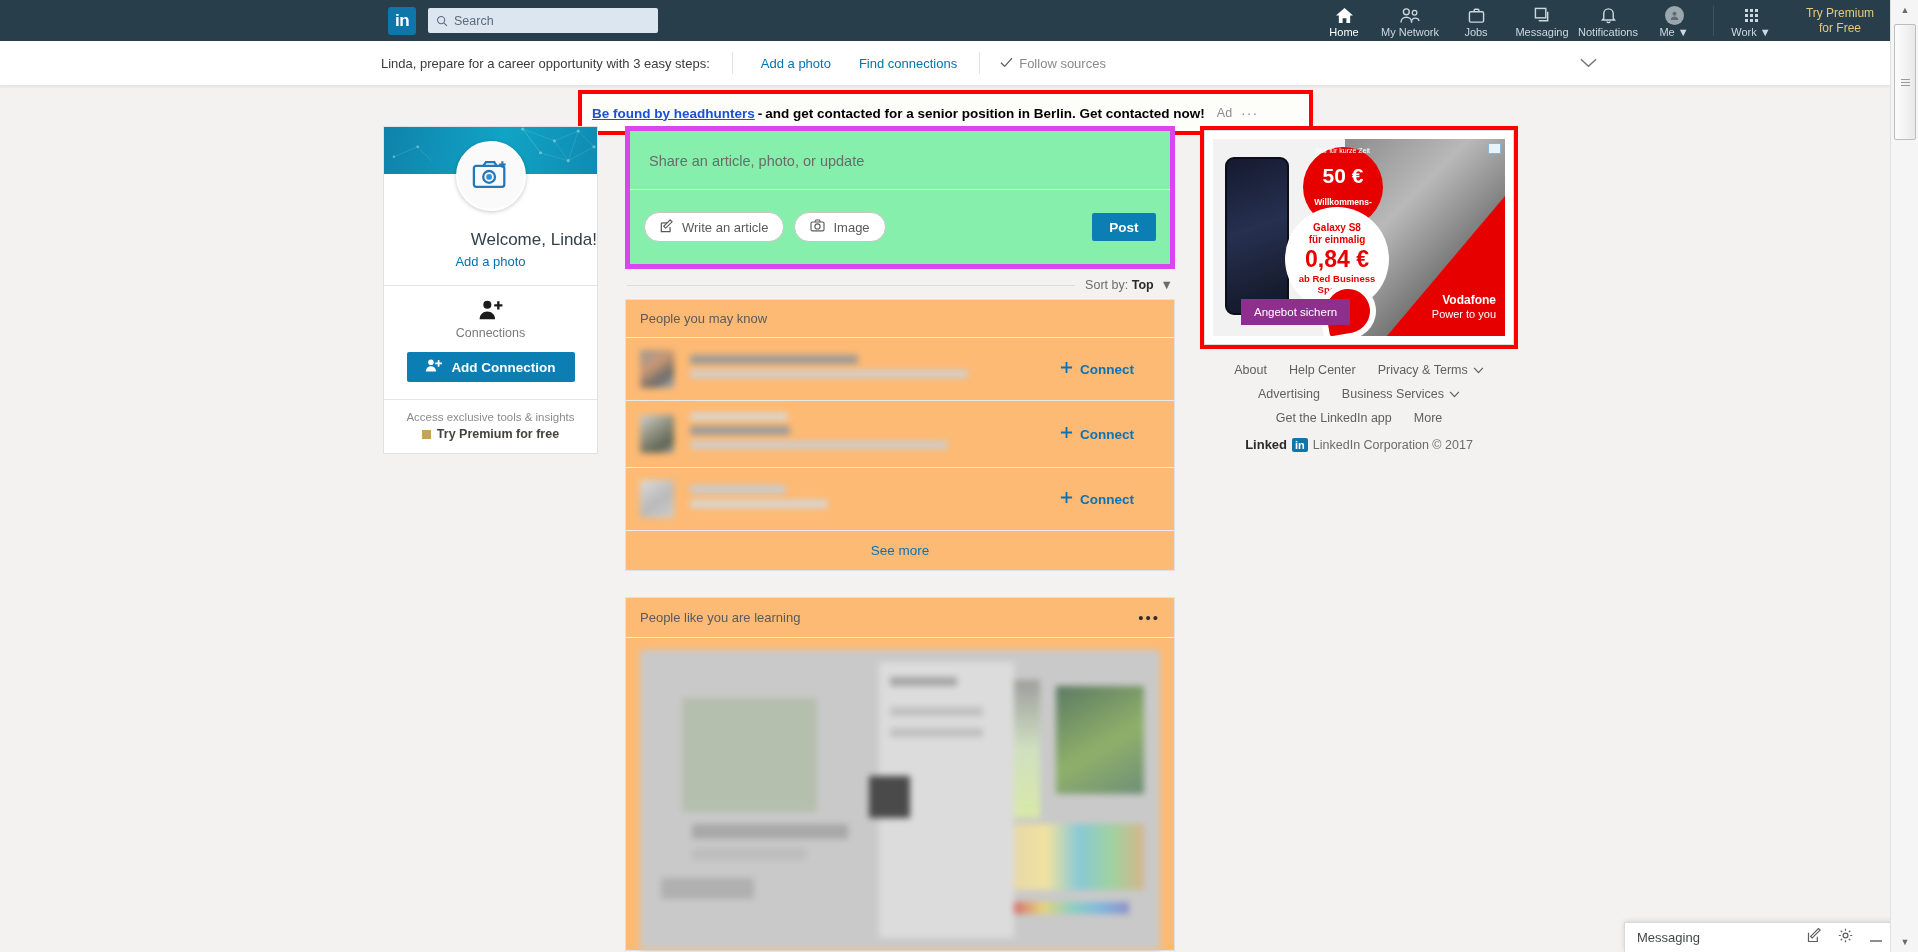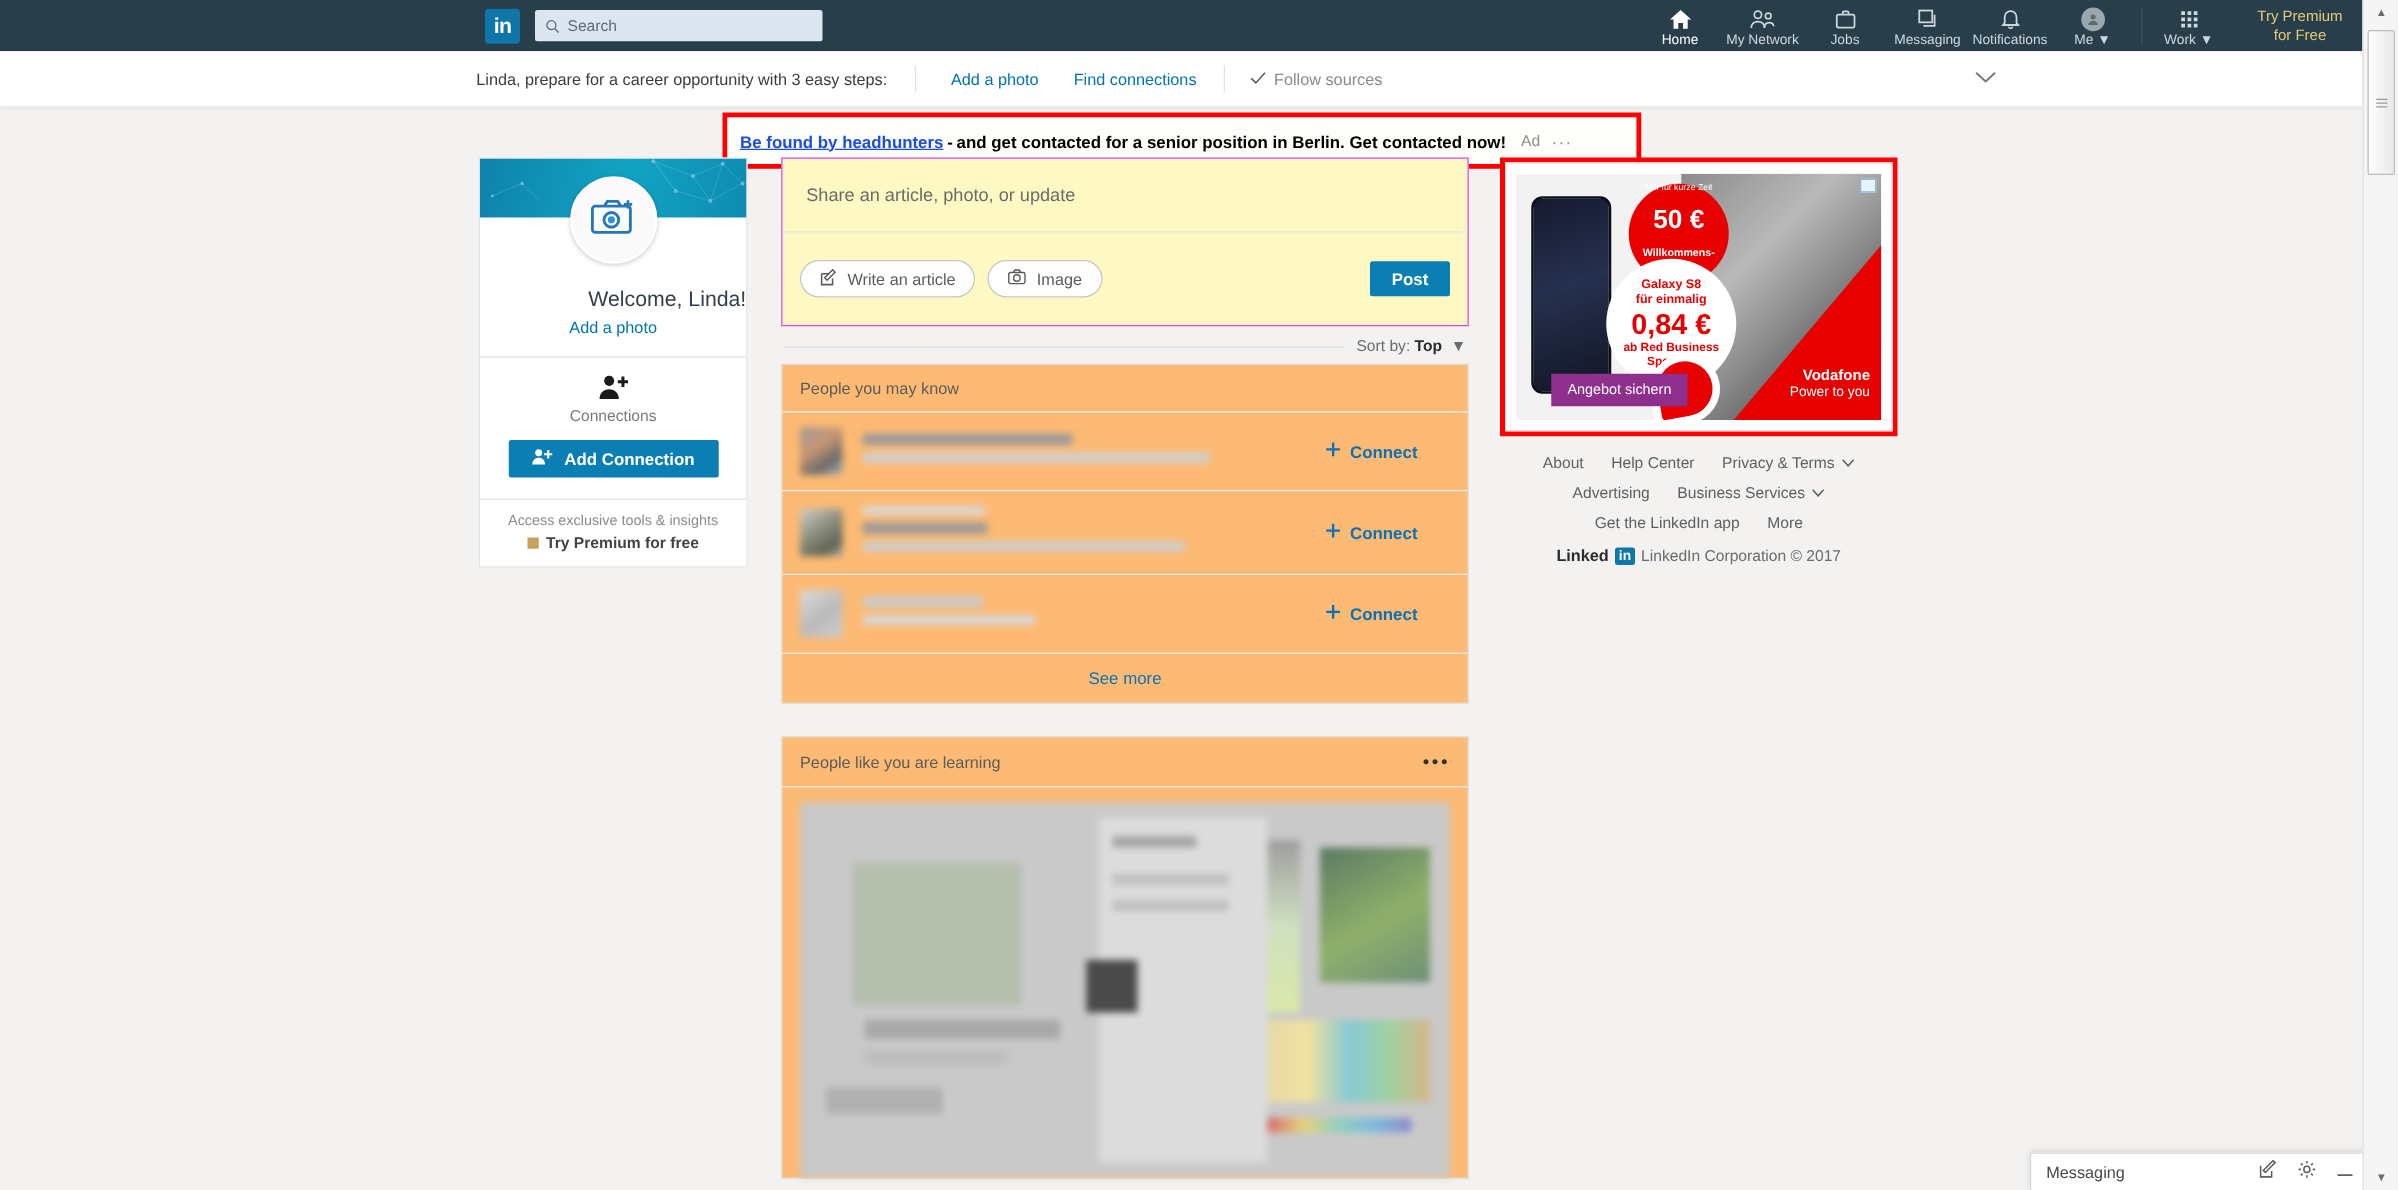--- a/index.html
+++ b/index.html
@@ -115,21 +115,21 @@
     display:flex; align-items:center; justify-content:center; gap:9px;
     margin: 0 auto; font-family:"Liberation Sans", sans-serif;
   }
   .premium-sec { padding:11px 8px 12px; text-align:center; background:#fff;}
   .premium-sec .t1 { font-size:11.5px; color:#8b8b8b; margin-bottom:4px;}
   .premium-sec .t2 { font-size:12.5px; color:#45433f; font-weight:bold; display:flex; align-items:center; justify-content:center; gap:6px;}
   .gold-sq { width:9px;height:9px;background:#c6a25a; display:inline-block;}
 
   
   .centercol { position: absolute; left: 625px; top: 40px; width: 550px; }
-  .share-card { background:#fef9c3; border:1px solid #d946ef; }
+  .share-card { background:#86efac; border:5px solid #d946ef; }
   .share-prompt { padding: 22px 19px 20px; font-size:14.5px; color:#6b6b6b;}
   .share-actions { border-top:1px solid #e8e8e8; padding:22px 14px; display:flex; align-items:center; gap:10px;}
   .pill {
     border:1px solid #c6c6c6; border-radius:17px; height:30px; padding:0 15px;
     display:flex; align-items:center; gap:8px; font-size:13px; color:#5a5a5a;
     background:#fff; cursor:pointer; font-family:"Liberation Sans", sans-serif;
   }
   .btn-post {
     margin-left:auto; background:#0b7fb4; color:#fff; border:none;
     width:64px; height:28px; border-radius:2px; font-size:13.5px; font-weight:bold;

